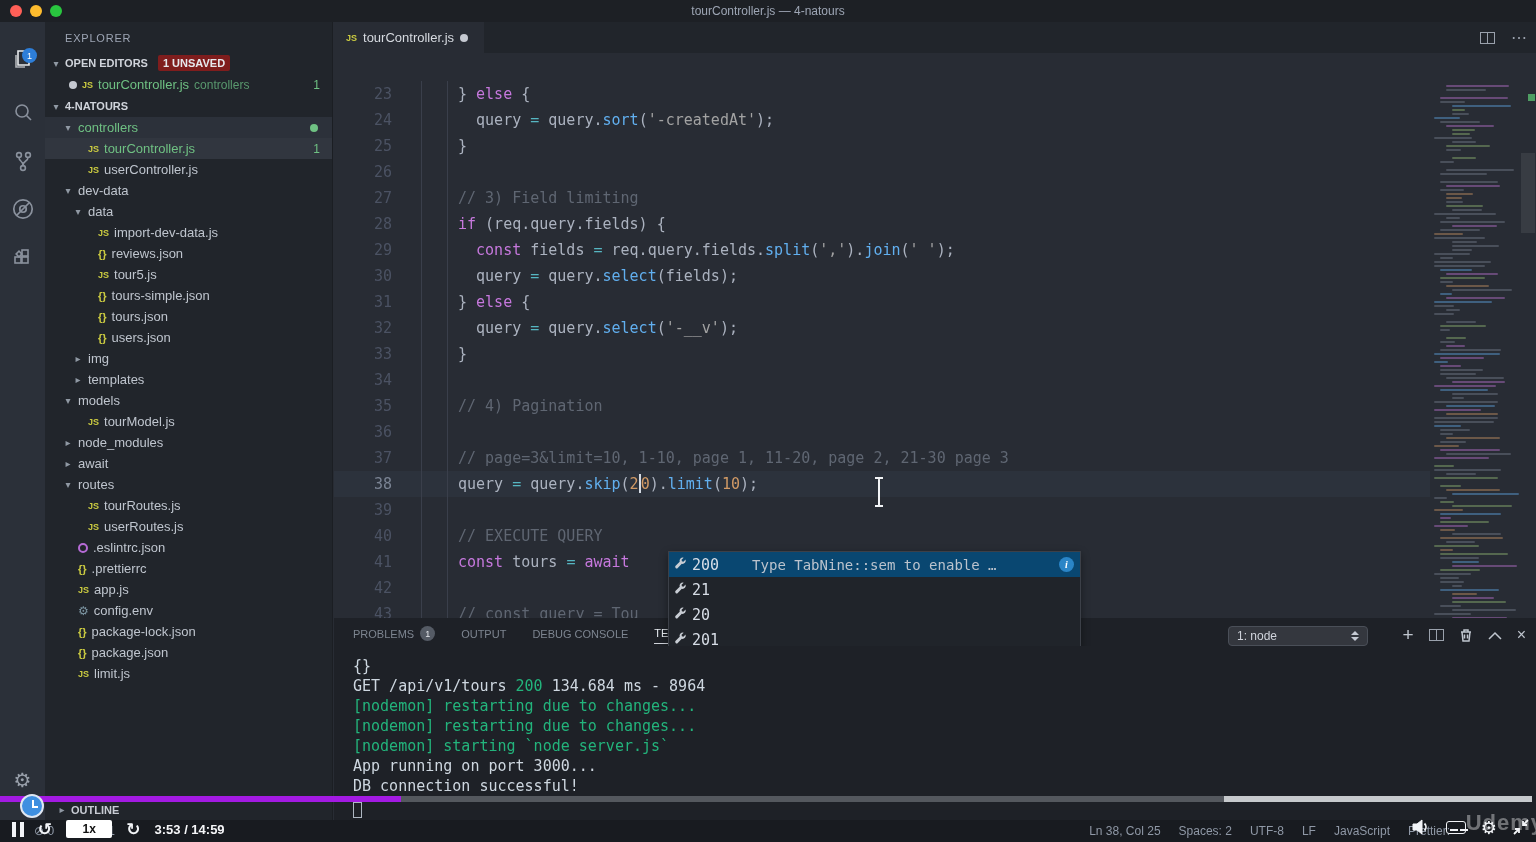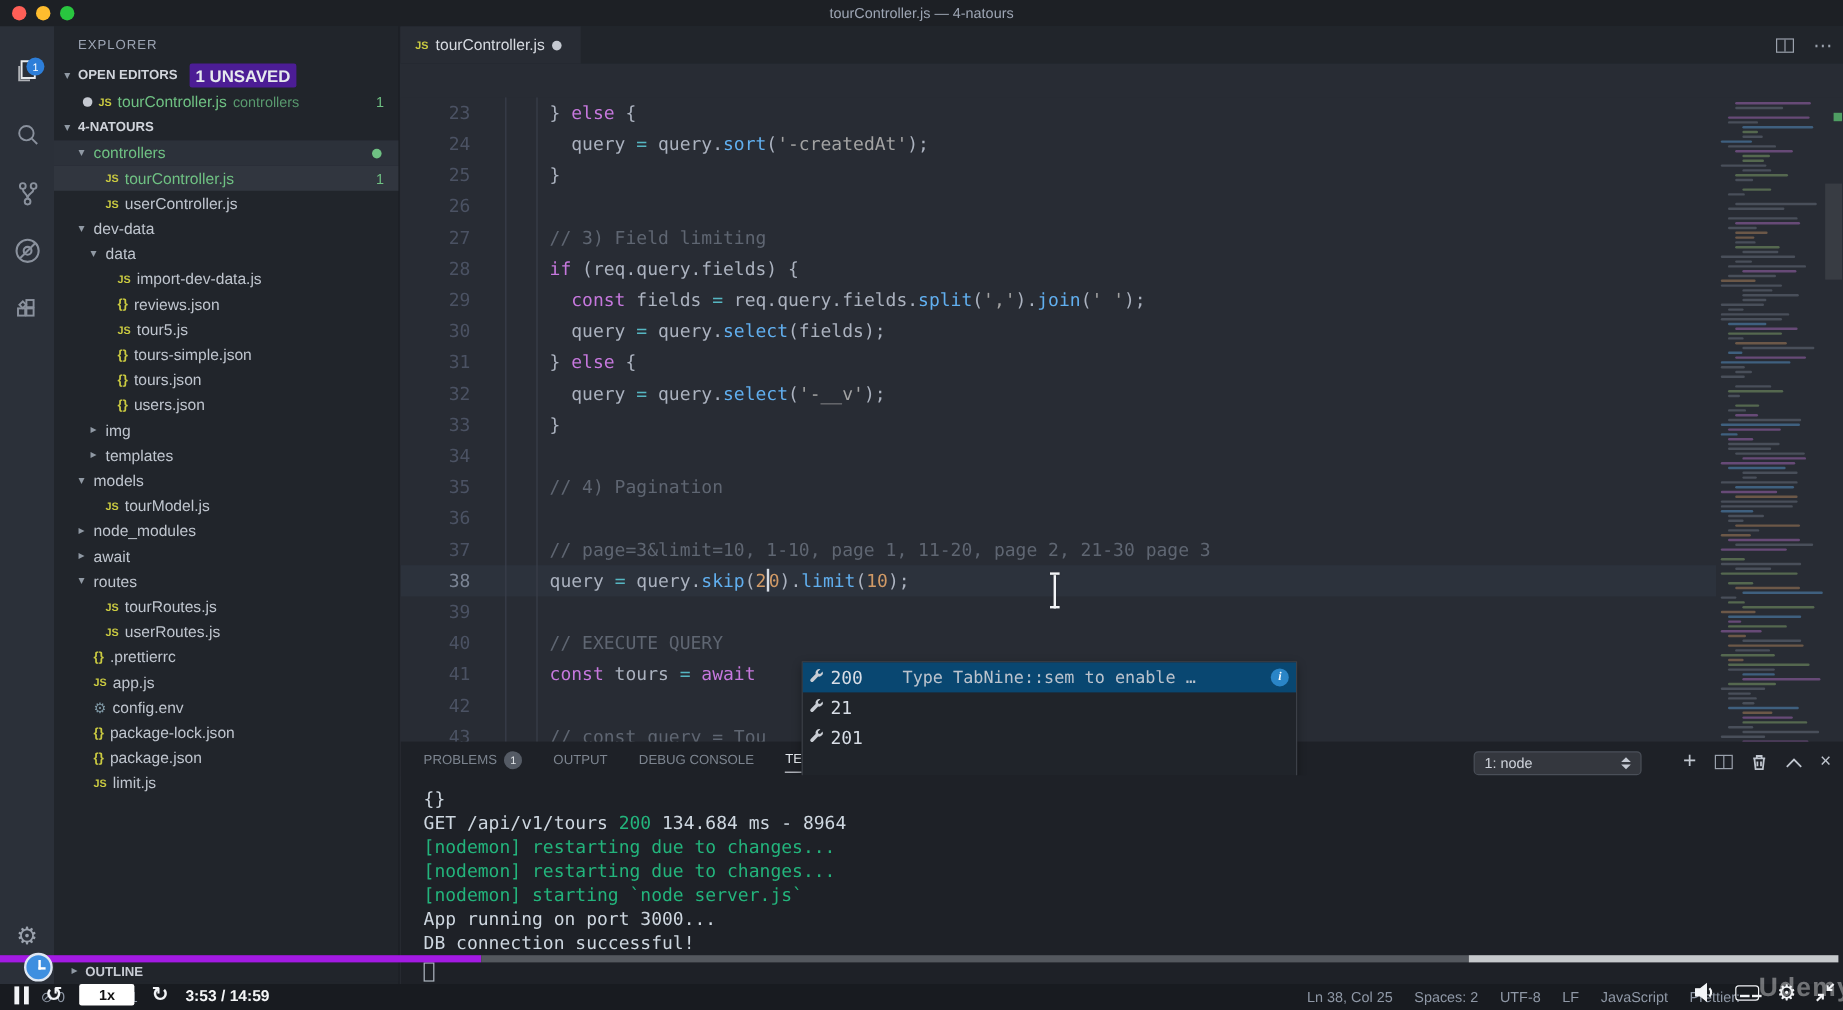--- a/index.html
+++ b/index.html
@@ -23,21 +23,21 @@
     background:#2d7ed9; color:#fff; font-size:9px; display:flex; align-items:center; justify-content:center; }
   .abgear { position:absolute; left:0; bottom:28px; width:45px; text-align:center; color:#9aa1ac; font-size:20px;
     font-family:"DejaVu Sans", sans-serif;}
 
   
   .sidebar { position:absolute; left:45px; top:22px; width:288px; height:798px; background:#21252b; border-right:1px solid #1b1e23; }
   .sb-title { padding:10px 0 8px 20px; font-size:11px; letter-spacing:.8px; color:#9da5b4; }
   .sb-sect { height:22px; display:flex; align-items:center; font-size:11px; font-weight:bold; color:#d0d4db; padding-left:6px; gap:4px; }
   .twisty { color:#9099a4; font-size:10px; width:10px; display:inline-block; text-align:center;
     font-family:"DejaVu Sans", sans-serif; }
-  .badge-unsaved { background:#4c1d95; color:#e6e9ee; font-size:14px; font-weight:bold; border-radius:2px; padding:2px 5px; margin-left:6px; }
+  .badge-unsaved { background:#7f1d1d; color:#e6e9ee; font-size:11px; font-weight:bold; border-radius:2px; padding:2px 5px; margin-left:6px; }
   .oe-item { height:21px; display:flex; align-items:center; font-size:13px; padding-left:24px; gap:5px; color:#bfc5ce; }
   .mod-dot { width:8px; height:8px; border-radius:50%; background:#c5c9d1; }
   .green { color:#6fc183; }
   .dimgreen { color:#59996e; font-size:12px; }
   .count-badge { margin-left:auto; margin-right:12px; color:#6fc183; font-size:12px; }
   .tree { width:100%; }
   .trow { height:21px; display:flex; align-items:center; font-size:13px; color:#bfc5ce; gap:5px; position:relative; }
   .trow.focusrow { background:#2c313a; }
   .trow.selrow { background:#31363f; }
   .ficon-js { color:#cbcb41; font-size:9px; font-weight:bold;text-align:right; }
@@ -295,20 +295,25 @@
         </div>
         <div class="trow" style="padding-left: 28px;">
           <span class="twisty"></span>
           <span class="ficon-js">JS</span>
           <span>tourRoutes.js</span>
         </div>
         <div class="trow" style="padding-left: 28px;">
           <span class="twisty"></span>
           <span class="ficon-js">JS</span>
           <span>userRoutes.js</span>
+        </div>
+        <div class="trow" style="padding-left: 18px;">
+          <span class="twisty"></span>
+          <span class="ficon-eslint"></span>
+          <span>.eslintrc.json</span>
         </div>
         <div class="trow" style="padding-left: 18px;">
           <span class="twisty"></span>
           <span class="ficon-json">{}</span>
           <span>.prettierrc</span>
         </div>
         <div class="trow" style="padding-left: 18px;">
           <span class="twisty"></span>
           <span class="ficon-js">JS</span>
           <span>app.js</span>
@@ -553,20 +558,26 @@
         <div class="pop-row">
           <span class="wrench"><svg width="13" height="13" viewBox="0 0 16 16">
               <path fill="#c8cdd4" d="M14.2 3.1l-2.6 2.6-1.9-.4-.4-1.9 2.6-2.6a4 4 0 00-4.9 5L2 10.8a1.8 1.8 0 002.6 2.6l5-5a4 4 0 004.6-5.3z"></path>
             </svg></span>
           <span>21</span>
         </div>
         <div class="pop-row">
           <span class="wrench"><svg width="13" height="13" viewBox="0 0 16 16">
               <path fill="#c8cdd4" d="M14.2 3.1l-2.6 2.6-1.9-.4-.4-1.9 2.6-2.6a4 4 0 00-4.9 5L2 10.8a1.8 1.8 0 002.6 2.6l5-5a4 4 0 004.6-5.3z"></path>
             </svg></span>
+          <span>20</span>
+        </div>
+        <div class="pop-row">
+          <span class="wrench"><svg width="13" height="13" viewBox="0 0 16 16">
+              <path fill="#c8cdd4" d="M14.2 3.1l-2.6 2.6-1.9-.4-.4-1.9 2.6-2.6a4 4 0 00-4.9 5L2 10.8a1.8 1.8 0 002.6 2.6l5-5a4 4 0 004.6-5.3z"></path>
+            </svg></span>
           <span>201</span>
         </div>
       </div>
   </div>
 
   <div class="panel">
     <div class="panel-tabs" id="ptabs">
         <div class="ptab">
           <span>PROBLEMS</span>
           <span class="pbadge">1</span>

